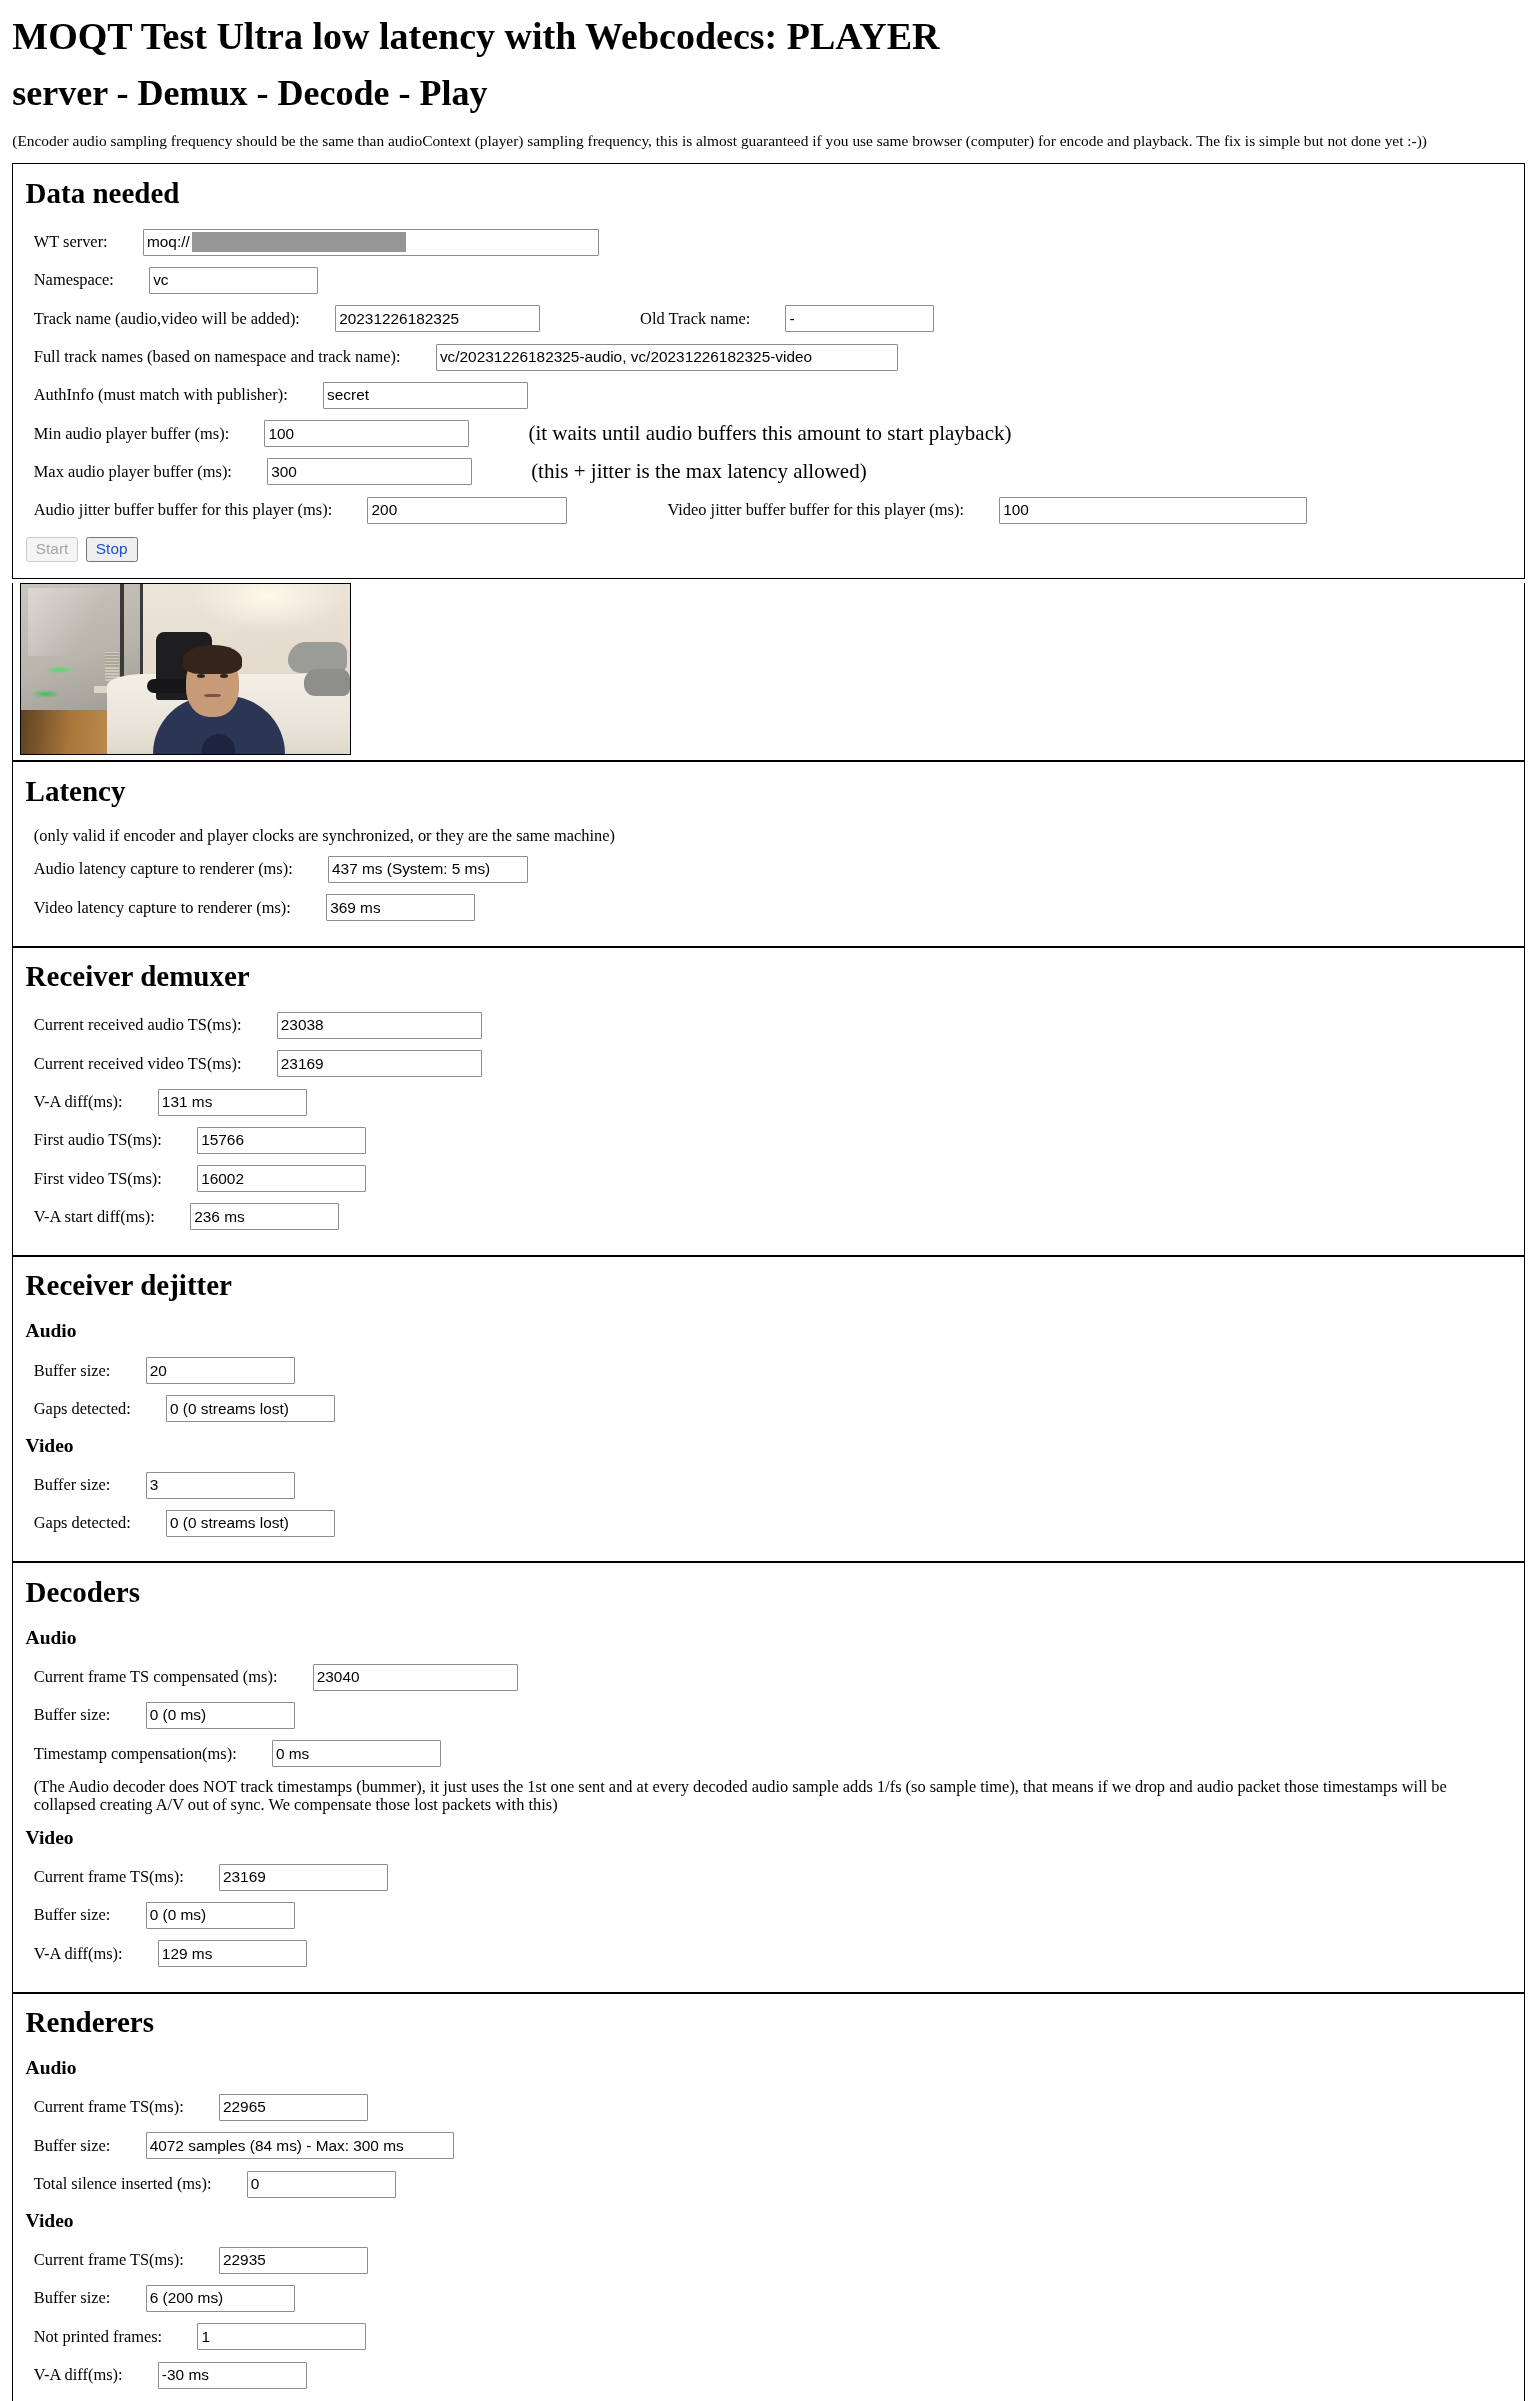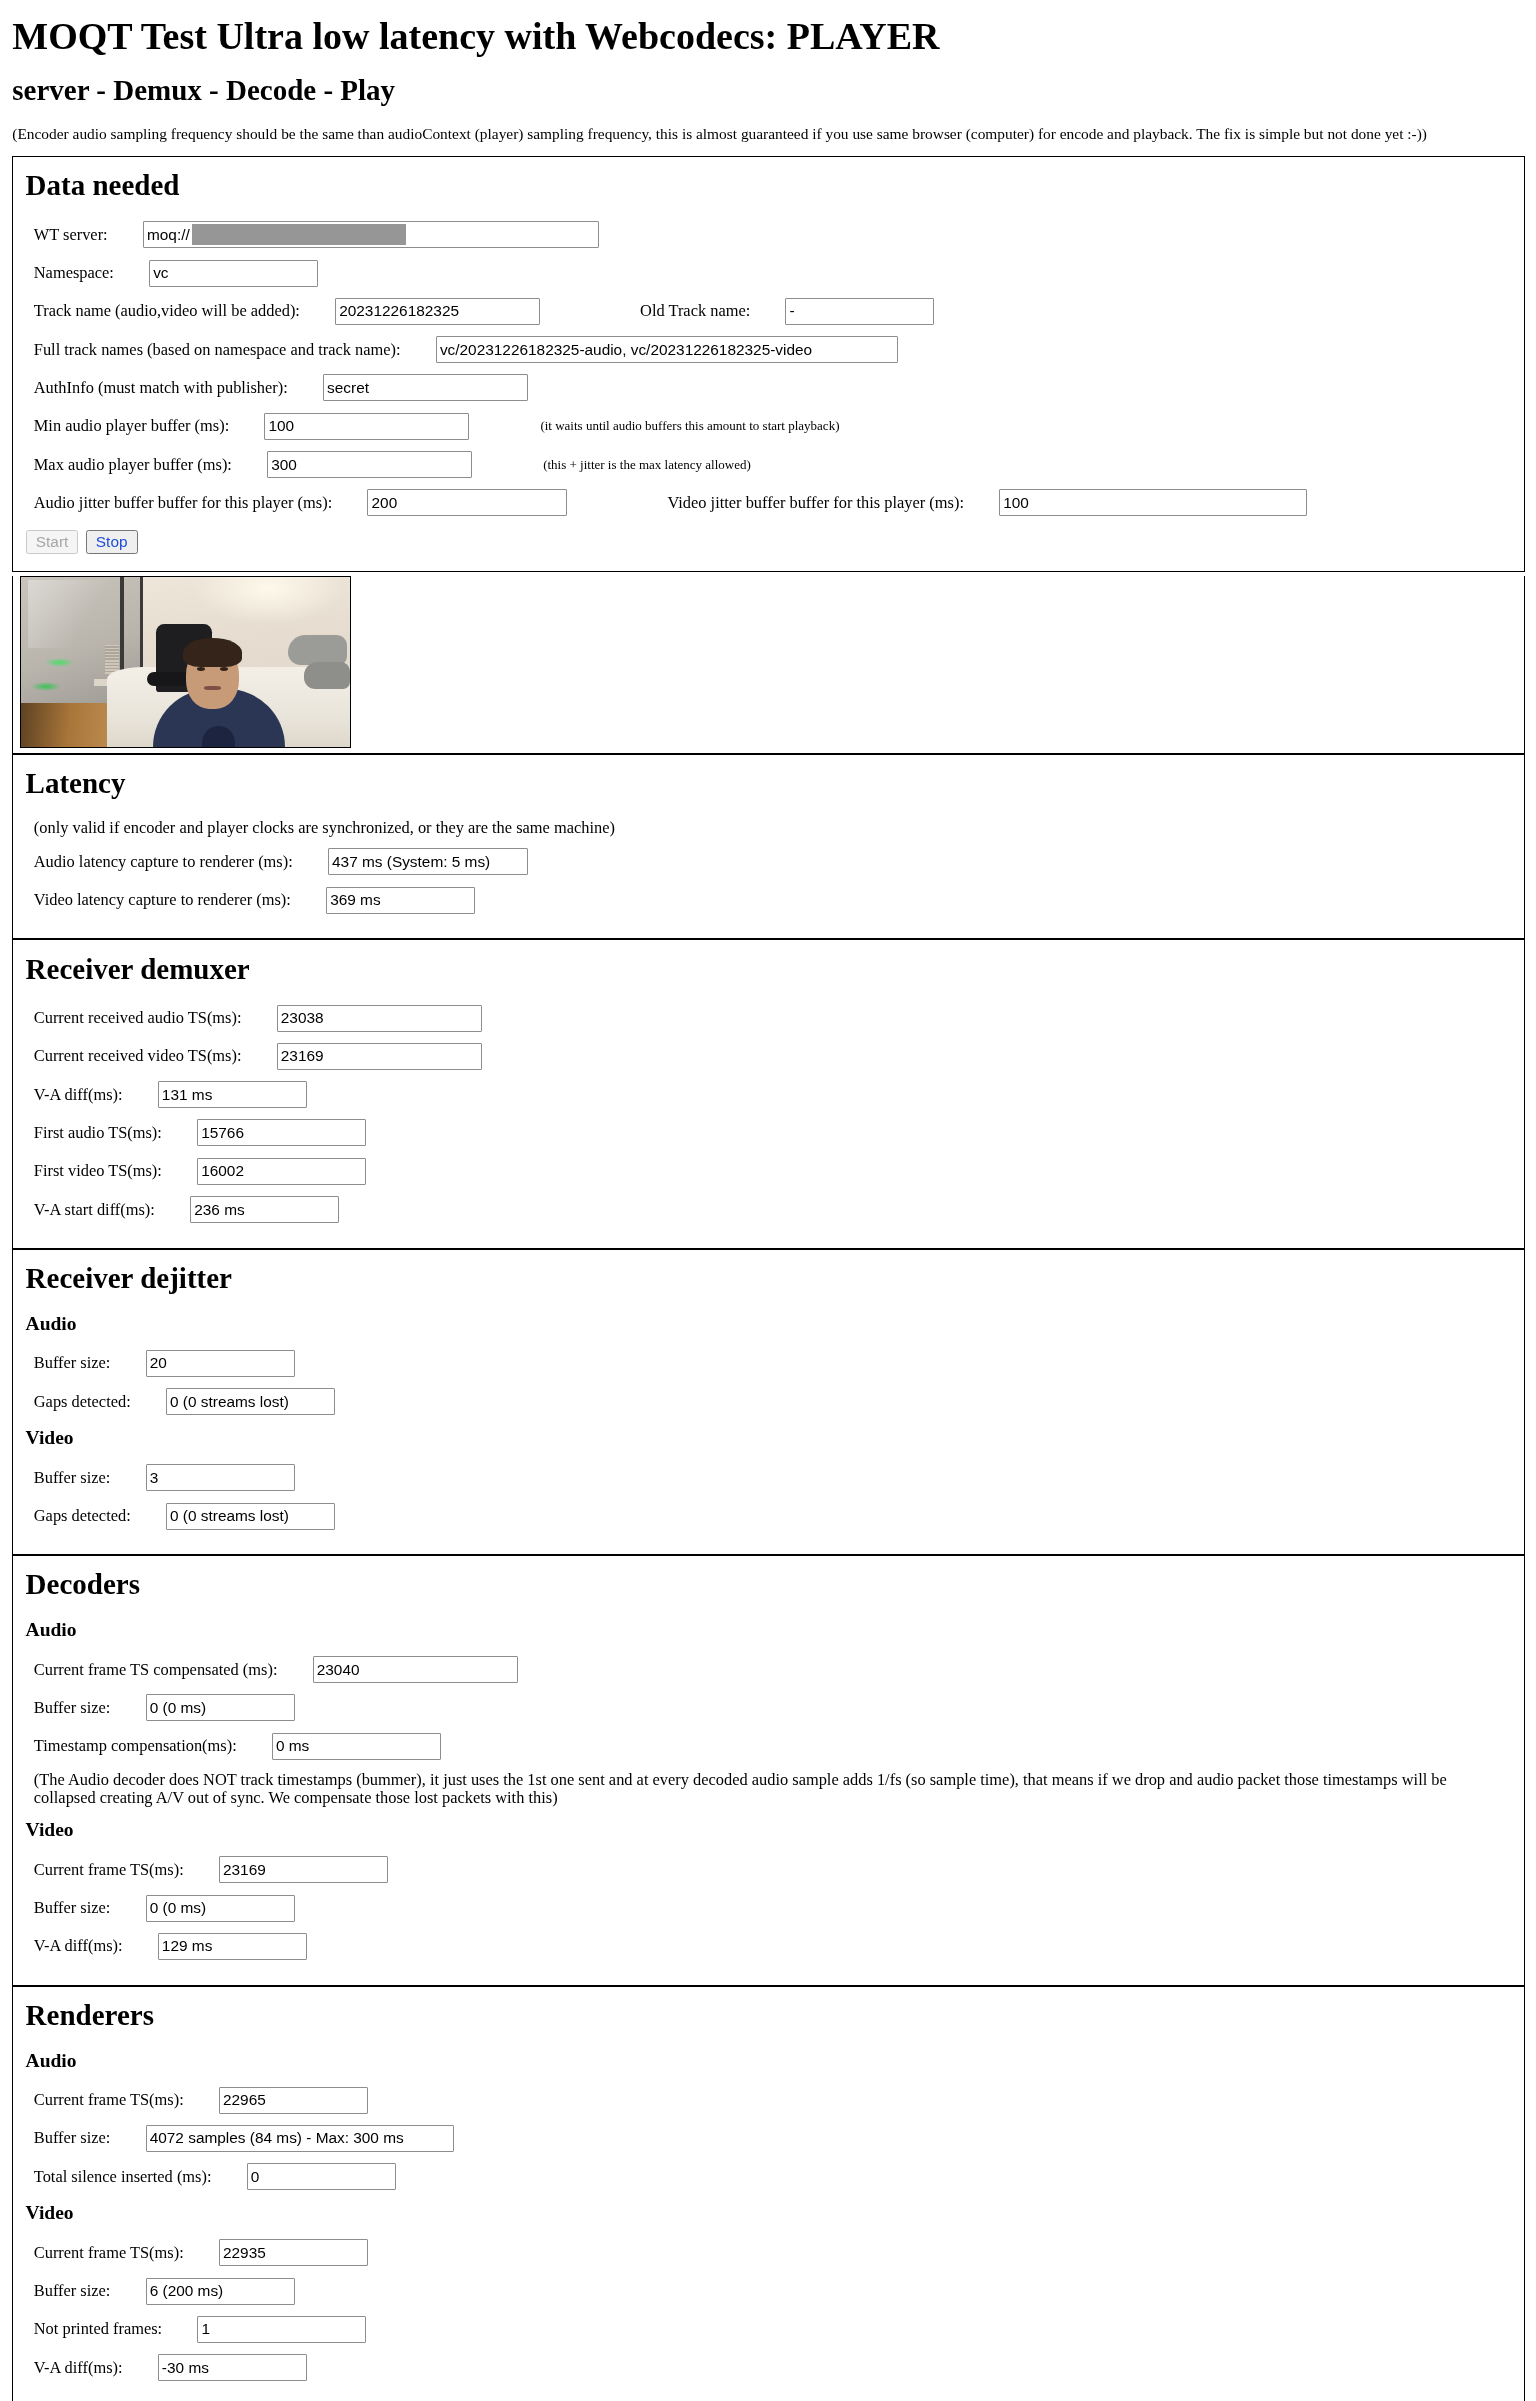--- a/index.html
+++ b/index.html
@@ -20,21 +20,21 @@
     box-sizing: border-box;
     width: 1537px;
   }
   h1.title {
     font-size: 38px;
     font-weight: bold;
     margin: 9.2px 0 17.4px 0;
     line-height: 1.05;
   }
   h2.subtitle {
-    font-size: 29px;
+    font-size: 36px;
     font-weight: bold;
     margin: 0 0 19.5px 0;
     line-height: 1.05;
   }
   p.note-top {
     font-size: 15.4px;
     margin: 0 0 13px 0;
     line-height: 1.2;
     white-space: nowrap;
   }
@@ -64,23 +64,23 @@
     flex-wrap: nowrap;
   }
   .row.indent { padding-left: 8.2px; gap: 28px; }
   .lbl {
     font-size: 16.4px;
     line-height: 1.1;
     white-space: nowrap;
     margin-right: 7.2px;
   }
   .hint {
-    font-size: 13px;
+    font-size: 21px;
     white-space: nowrap;
-    margin-left: 43px;
+    margin-left: 31px;
   }
   .gap-lg { margin-left: 72px; }
   input.txt {
     font-family: "Liberation Sans", "DejaVu Sans", sans-serif;
     font-size: 15.4px;
     line-height: 1.15;
     padding: 1.5px 3.1px;
     border: 1.5px solid #8d8d8d;
     background: #ffffff;
     color: #000000;

